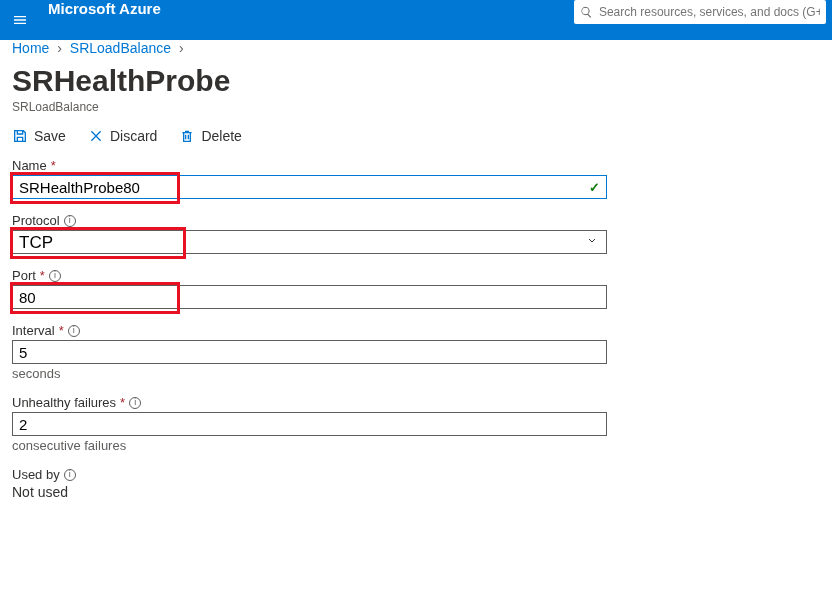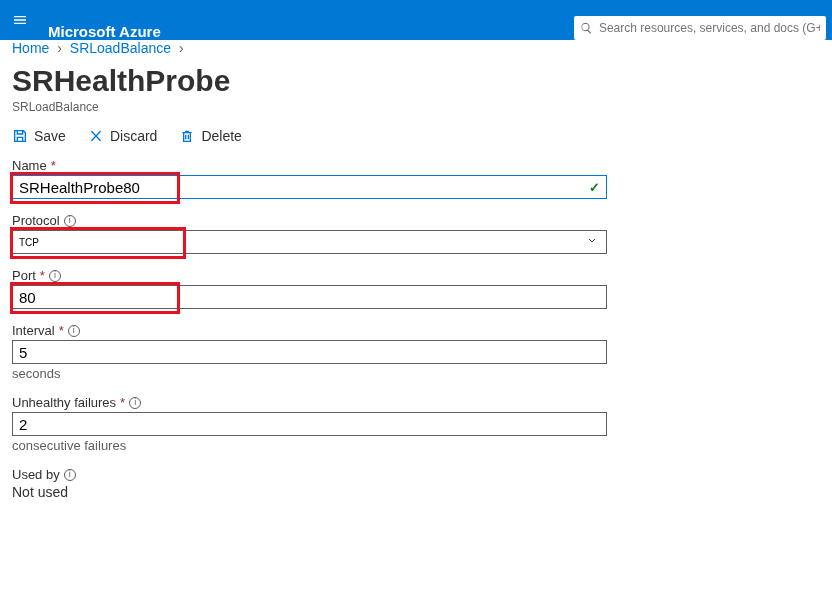--- a/index.html
+++ b/index.html
@@ -1,18 +1,18 @@
 <!DOCTYPE html>
 <html><head>
   <meta charset="utf-8">
   <style>
     * { box-sizing: border-box; margin: 0; padding: 0; font-family: "Segoe UI", -apple-system, sans-serif; }
     body { background: #fff; width: 832px; height: 615px; overflow: hidden; }
 
-    .topbar { background: #0078d4; height: 40px; display: flex; align-items: flex-end; color: #fff; }
+    .topbar { background: #0078d4; height: 40px; display: flex; align-items: flex-start; color: #fff; }
     .hamburger { width: 40px; height: 40px; display: flex; align-items: center; justify-content: center; cursor: pointer; }
     .hamburger svg { width: 16px; height: 16px; }
     .brand { font-size: 15px; font-weight: 600; margin-left: 8px; }
     .topbar-spacer { flex: 1; }
     .search-box { display: flex; align-items: center; background: #fff; height: 24px; width: 252px; border-radius: 2px; margin-right: 6px; padding: 0 6px; }
     .search-box svg { width: 14px; height: 14px; fill: #605e5c; }
     .search-box input { border: none; outline: none; font-size: 12px; margin-left: 6px; width: 100%; color: #323130; }
 
     .breadcrumb { padding: 0 12px 8px 12px; font-size: 14px; color: #605e5c; }
     .breadcrumb a { color: #0078d4; text-decoration: none; }
@@ -27,21 +27,21 @@
     .tb-btn svg { width: 16px; height: 16px; }
 
     .form { padding: 6px 12px; width: 620px; }
     .field { margin-bottom: 14px; position: relative; }
     .label-row { display: flex; align-items: center; gap: 4px; font-size: 13px; color: #323130; margin-bottom: 2px; }
     .req { color: #a4262c; }
     .info-icon { width: 12px; height: 12px; border: 1px solid #605e5c; border-radius: 50%; display: inline-flex; align-items: center; justify-content: center; font-size: 9px; color: #605e5c; line-height: 1; }
     .input-box { width: 595px; height: 24px; border: 1px solid #605e5c; display: flex; align-items: center; padding: 0 6px; font-size: 13px; color: #323130; }
     .input-box input { border: none; outline: none; width: 100%; font-size: 15px; }
     .input-box.active { border: 1px solid #0078d4; }
-    .input-box select { border: none; outline: none; width: 100%; font-size: 10px; background: transparent; appearance: none; }
+    .input-box select { border: none; outline: none; width: 100%; font-size: 17px; background: transparent; appearance: none; }
     .select-wrap { position: relative; }
     .chevron { position: absolute; right: 8px; top: 50%; transform: translateY(-50%); pointer-events: none; }
     .check-icon { color: #107c10; font-weight: bold; margin-left: auto; }
     .hint { text-align: left; width: 595px; font-size: 13px; color: #605e5c; margin-top: 2px; }
     .used-by { margin-top: 12px; }
     .used-by-val { font-size: 14px; color: #323130; margin-top: 2px; }
 
     .redbox { position: absolute; border: 3px solid #e81123; pointer-events: none; }
   </style>
 </head>

